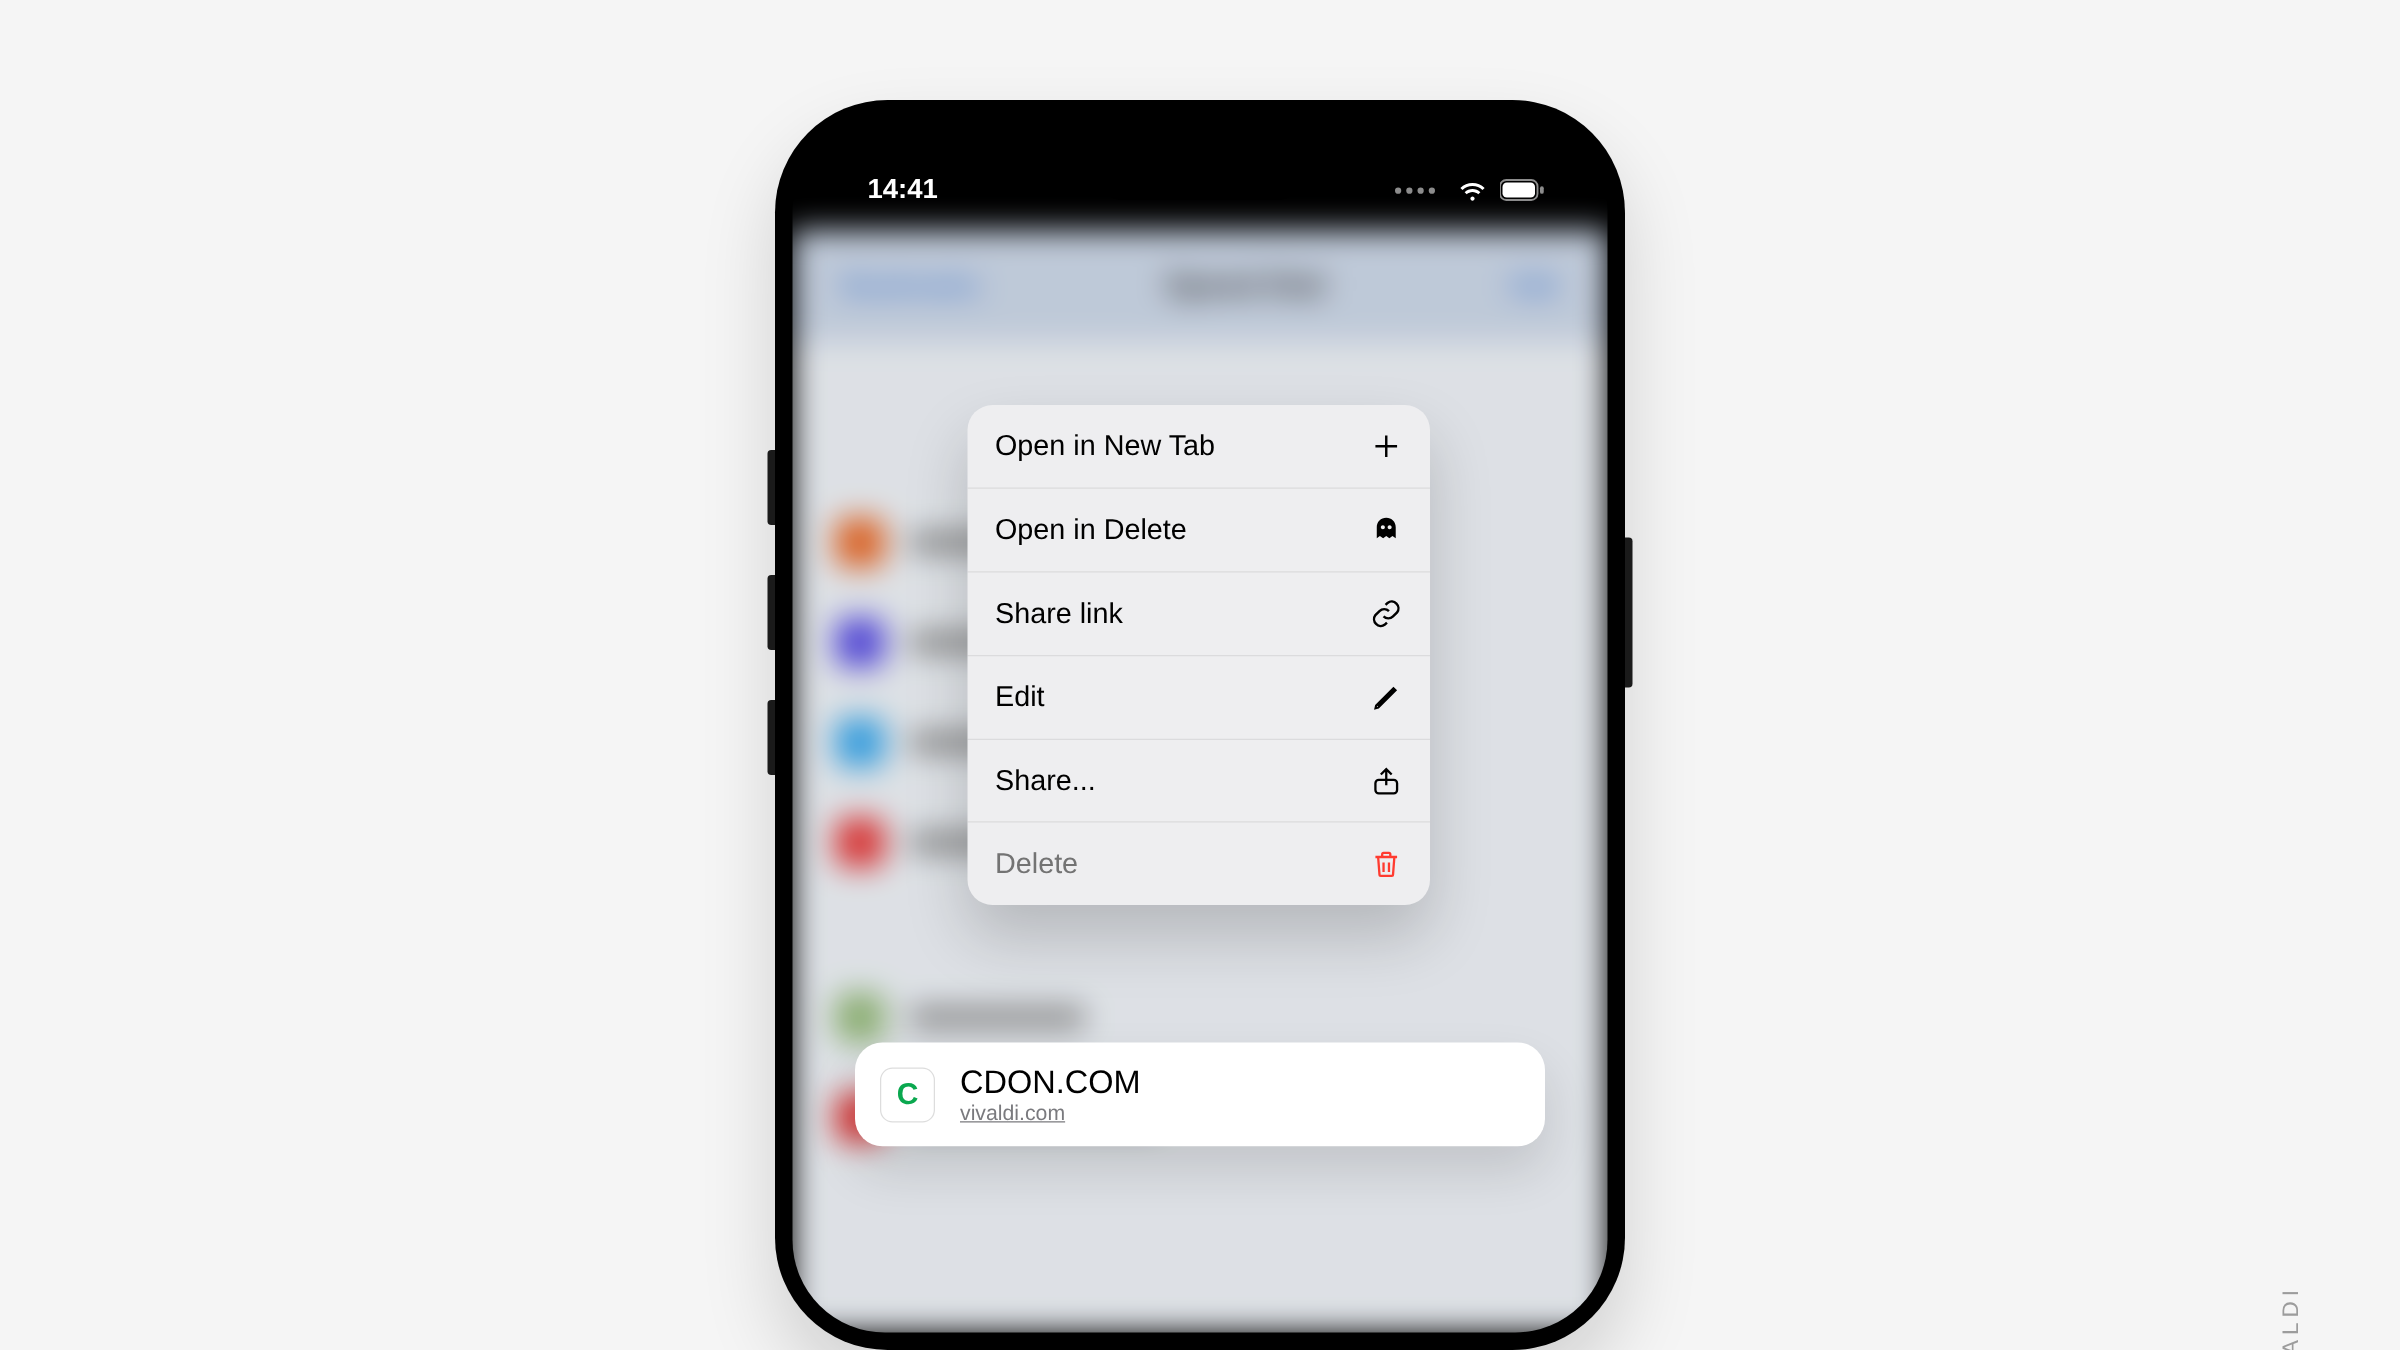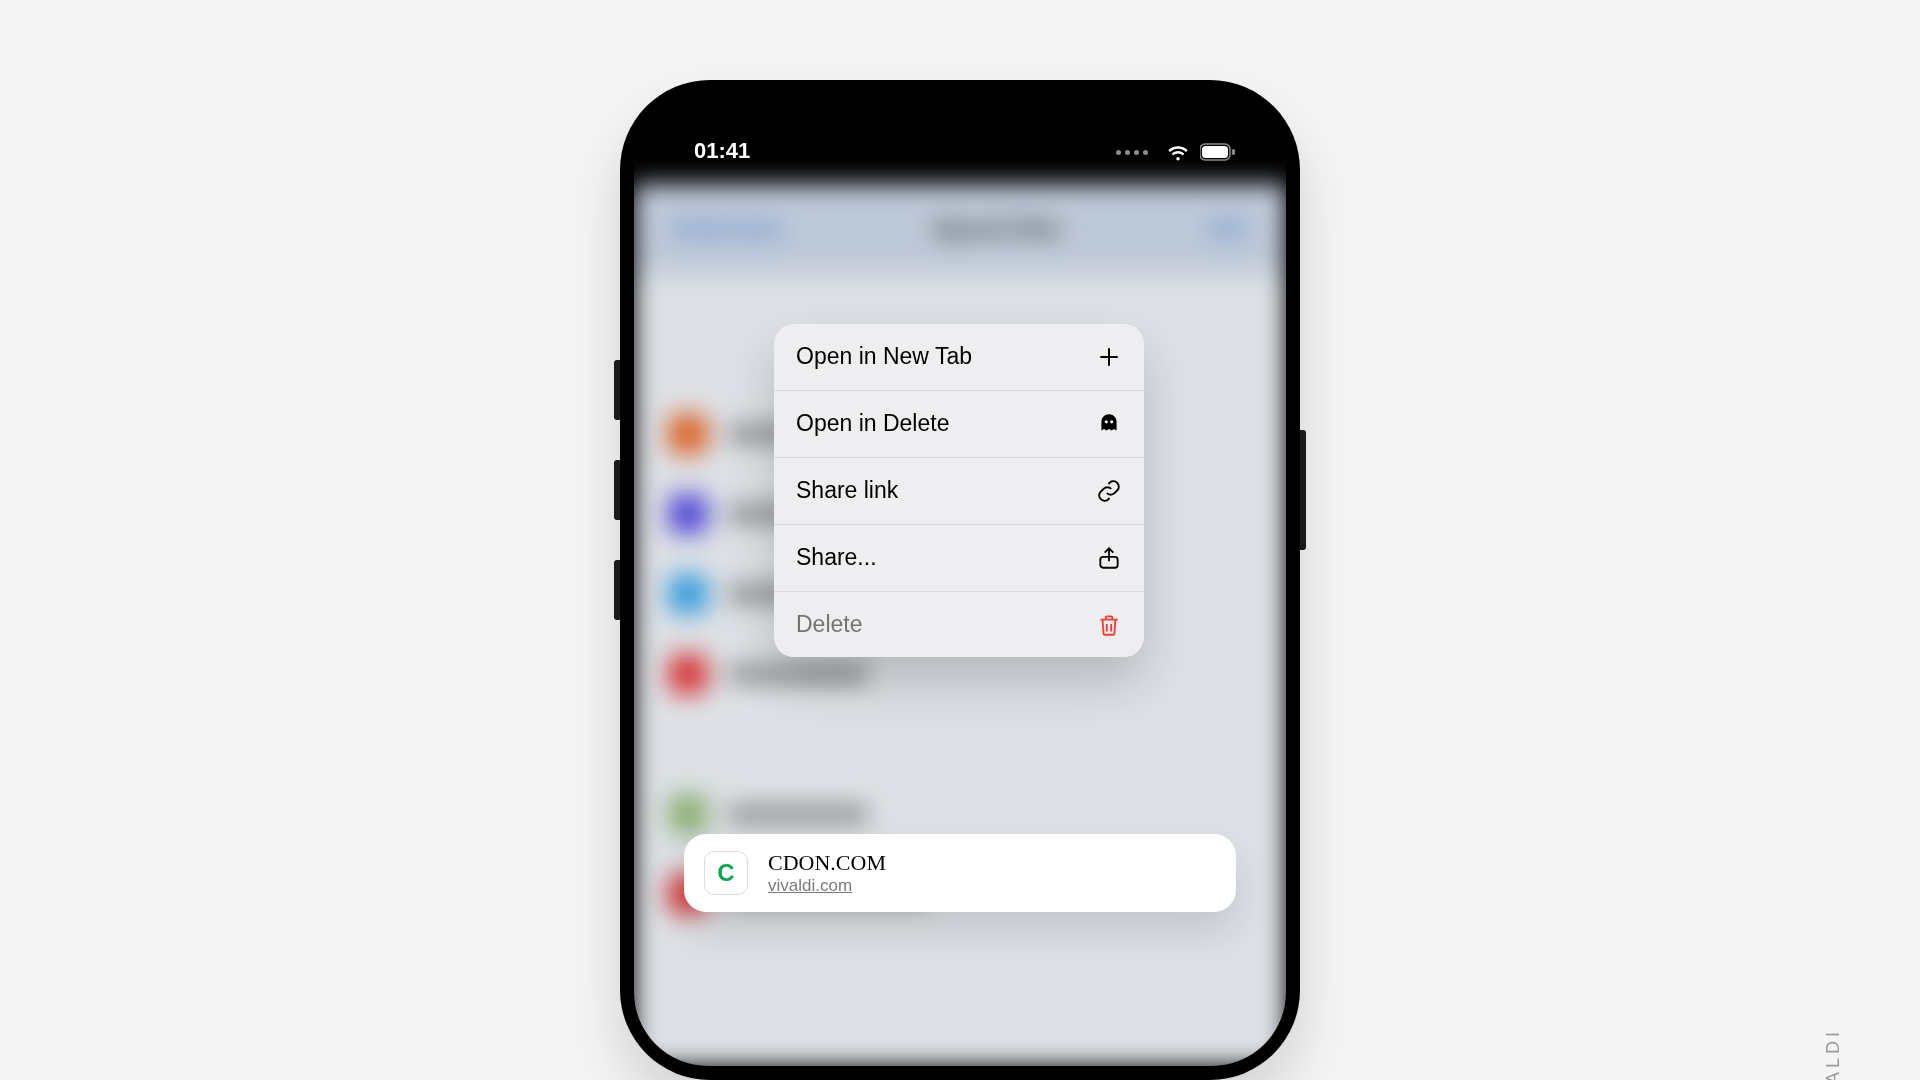--- a/index.html
+++ b/index.html
@@ -146,21 +146,21 @@
   padding: 16px 20px;
   z-index: 30;
 }
 .bookmark-card .favicon {
   width: 44px; height: 44px;
   border: 1px solid #ddd; border-radius: 10px;
   display: flex; align-items: center; justify-content: center;
   font-weight: 800; font-size: 24px; color: #0aa84f;
 }
 .bookmark-card .texts { display:flex; flex-direction:column; }
-.bookmark-card .title { font-size: 22px; font-weight: 500; color:#000;font-family:Liberation Serif, serif;}
+.bookmark-card .title { font-size: 26px; font-weight: 500; color:#000;}
 .bookmark-card .url { font-size: 17px; color:#7a7a7e;text-decoration:underline; }
 
 
 .brand {
   position: absolute;
   right: 76px; bottom: 52px;
   transform: rotate(-90deg);
   transform-origin: right bottom;
   letter-spacing: 4px;
   color: #9c9c9c;
@@ -172,21 +172,21 @@
 }
 </style>
 </head>
 <body>
 
 <div class="phone">
   <div class="screen">
     <div class="dynamic-island"></div>
 
     <div class="status-bar">
-      <span>01:41</span>
+      <span>14:41</span>
       <div class="status-right">
         <span class="dots">
           <span></span>
             <span></span>
             <span></span>
             <span></span>
         </span>
         <svg viewBox="0 0 24 24" width="24" height="24" fill="#fff">
             <path d="M12 20.5c.9 0 1.7-.8 1.7-1.7s-.8-1.7-1.7-1.7-1.7.8-1.7 1.7.8 1.7 1.7 1.7zm-4.6-5.1c1.2-1.2 2.8-1.9 4.6-1.9s3.4.7 4.6 1.9l1.7-1.7c-1.7-1.7-3.9-2.6-6.3-2.6s-4.6.9-6.3 2.6l1.7 1.7zm-3.4-3.4c2.1-2.1 4.9-3.3 8-3.3s5.9 1.2 8 3.3l1.7-1.7C19.1 7.7 15.7 6.3 12 6.3S4.9 7.7 2.3 10.3L4 12z"></path>
           </svg>
@@ -250,20 +250,26 @@
       </div>
 
       <div class="menu-item">
         <span class="label">Share link</span>
         <svg viewBox="0 0 24 24" stroke="#000" stroke-width="1.8" fill="none">
             <path d="M10 14a5 5 0 007 0l3-3a5 5 0 00-7-7l-1.5 1.5"></path>
             <path d="M14 10a5 5 0 00-7 0l-3 3a5 5 0 007 7l1.5-1.5"></path>
           </svg>
       </div>
 
+      <div class="menu-item">
+        <span class="label">Edit</span>
+        <svg viewBox="0 0 24 24" fill="#000">
+            <path d="M3 21l3.5-.8L20 6.7 17.3 4 3.8 17.5 3 21zm2.2-2.9l.8.8-.9.2.1-1zM17.3 4l2.7 2.7"></path>
+          </svg>
+      </div>
 
       <div class="menu-item">
         <span class="label">Share...</span>
         <svg viewBox="0 0 24 24" stroke="#000" stroke-width="1.7" fill="none">
             <path d="M12 3v12M8 7l4-4 4 4"></path>
             <rect x="4" y="11" width="16" height="10" rx="2.5"></rect>
           </svg>
       </div>
 
       <div class="menu-item destructive">

